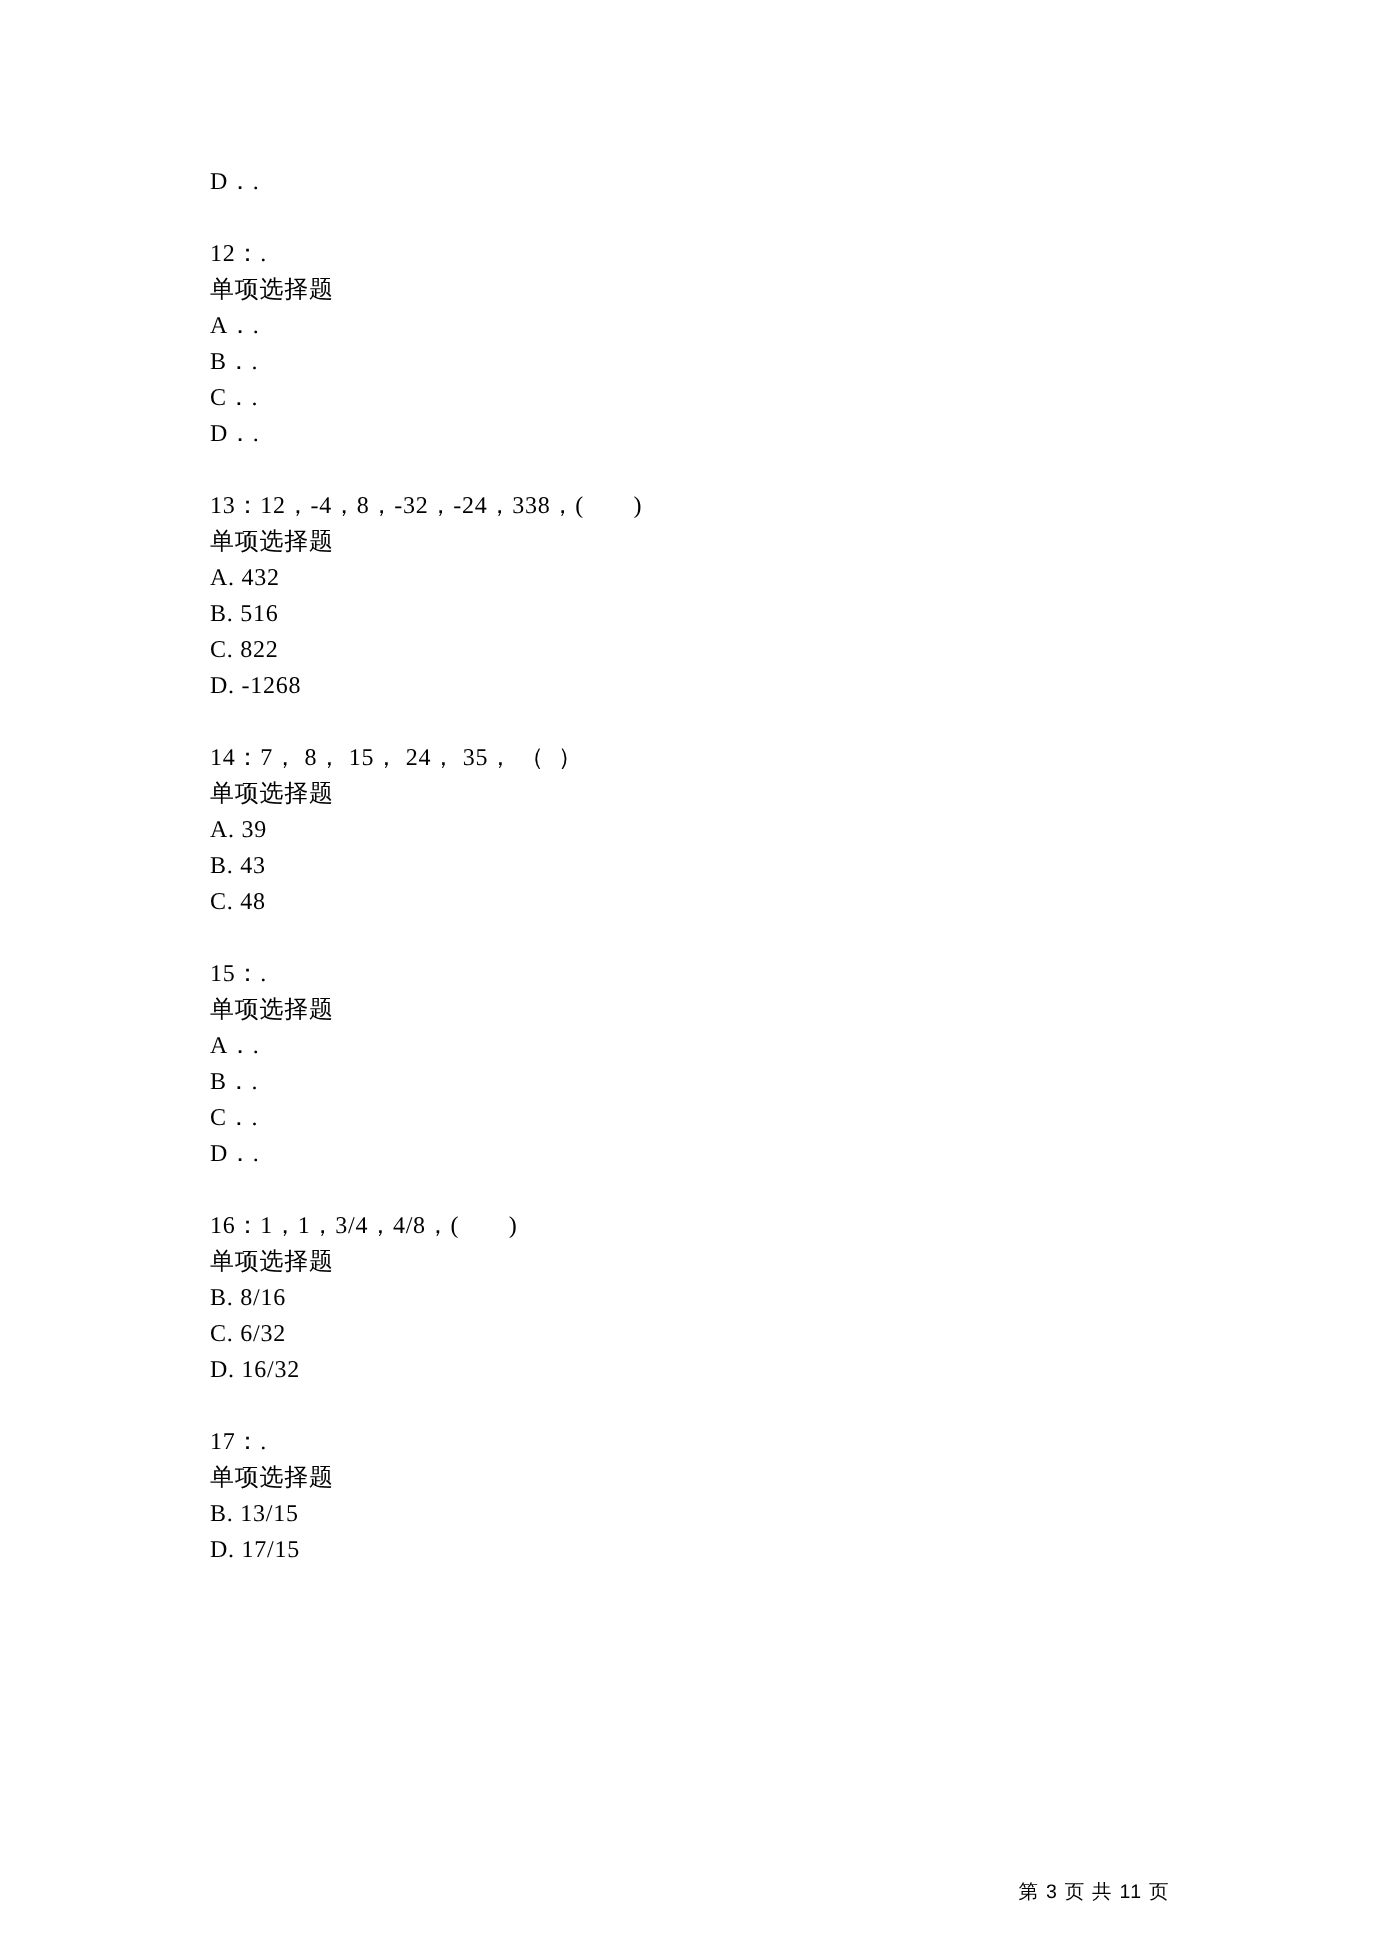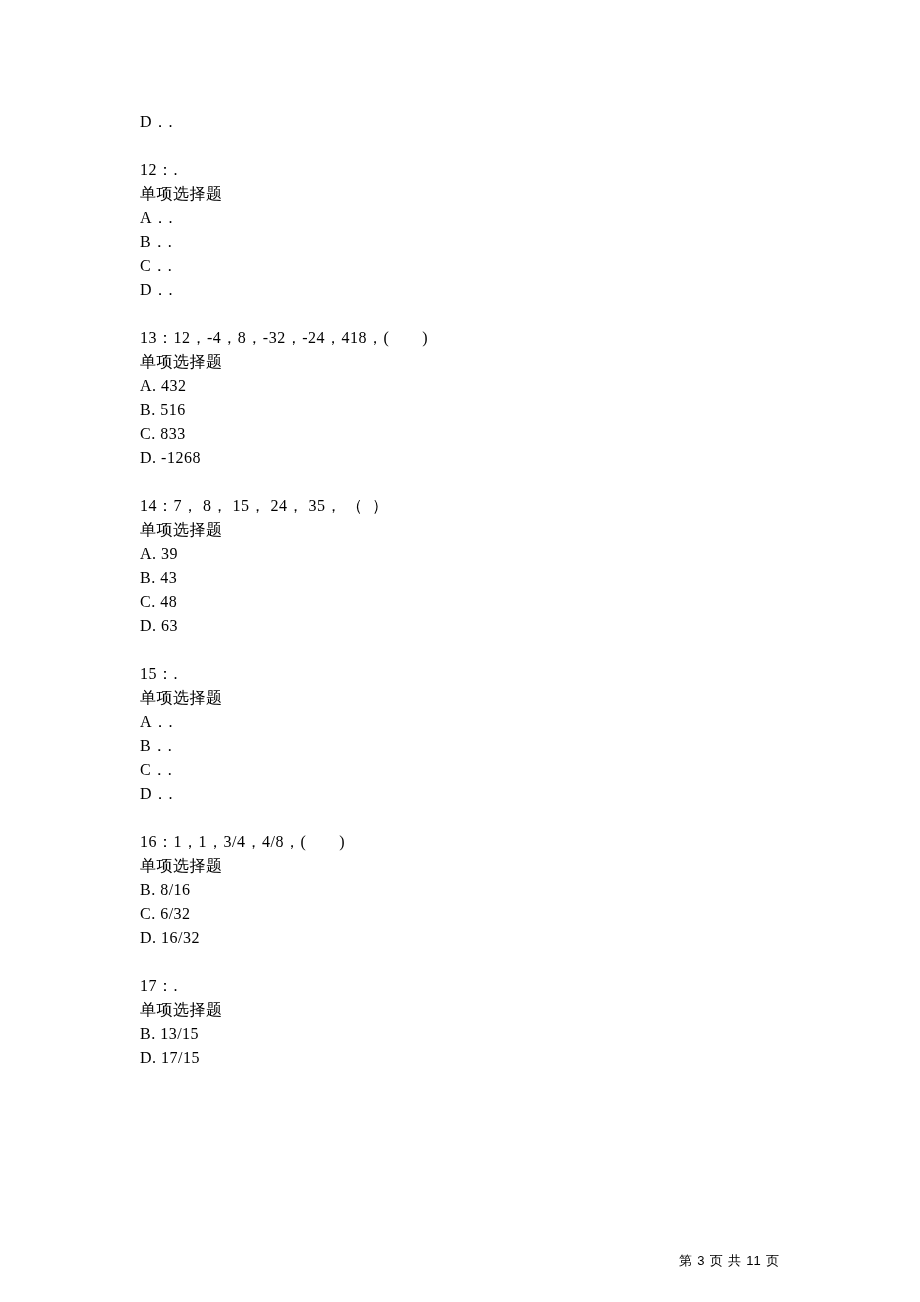--- a/index.html
+++ b/index.html
@@ -46,35 +46,34 @@
   <div class="question-block">
     <div class="line">12：.</div>
     <div class="line">单项选择题</div>
     <div class="line">A．.</div>
     <div class="line">B．.</div>
     <div class="line">C．.</div>
     <div class="line">D．.</div>
   </div>
 
   <div class="question-block">
-    <div class="line">13：12，-4，8，-32，-24，418，(　　)</div>
+    <div class="line">13：12，-4，8，-32，-24，338，(　　)</div>
     <div class="line">单项选择题</div>
     <div class="line">A. 432</div>
     <div class="line">B. 516</div>
-    <div class="line">C. 833</div>
+    <div class="line">C. 822</div>
     <div class="line">D. -1268</div>
   </div>
 
   <div class="question-block">
     <div class="line">14：7， 8， 15， 24， 35， （  ）</div>
     <div class="line">单项选择题</div>
     <div class="line">A. 39</div>
     <div class="line">B. 43</div>
     <div class="line">C. 48</div>
-    <div class="line">D. 63</div>
   </div>
 
   <div class="question-block">
     <div class="line">15：.</div>
     <div class="line">单项选择题</div>
     <div class="line">A．.</div>
     <div class="line">B．.</div>
     <div class="line">C．.</div>
     <div class="line">D．.</div>
   </div>

